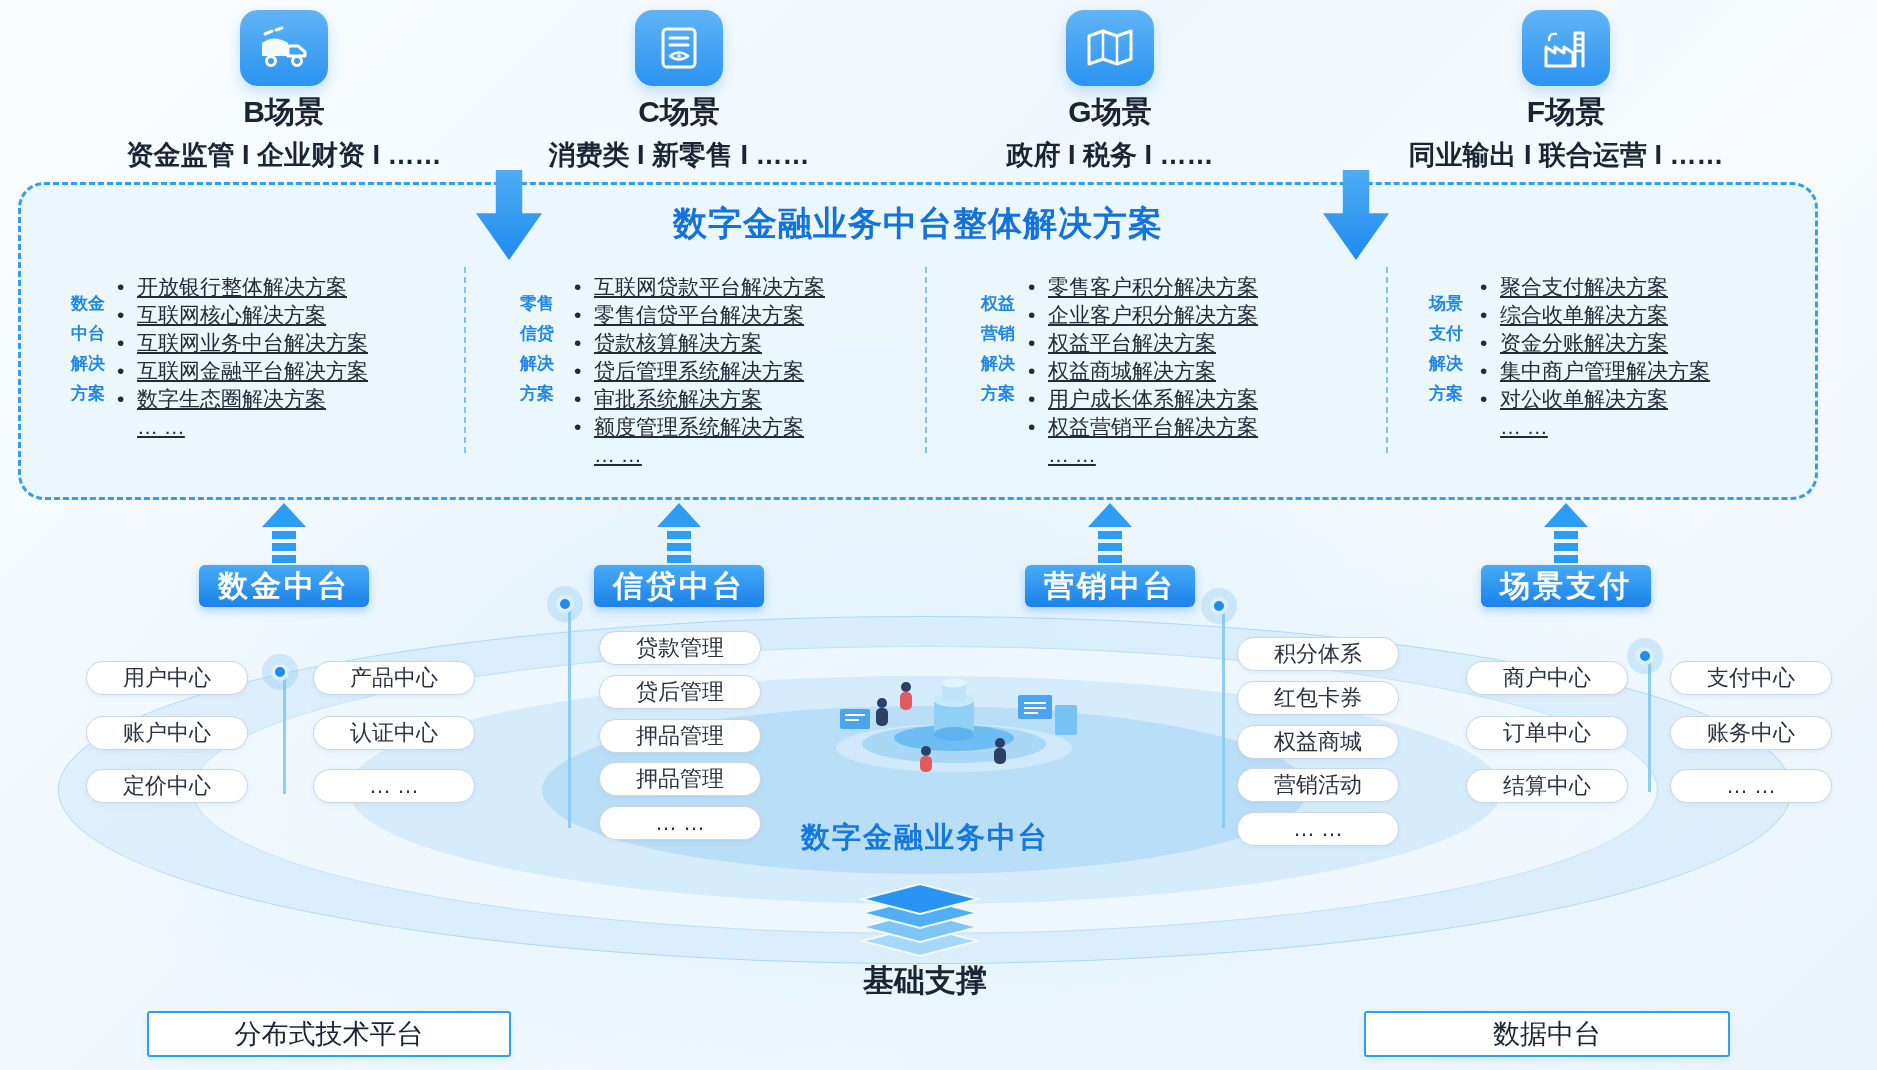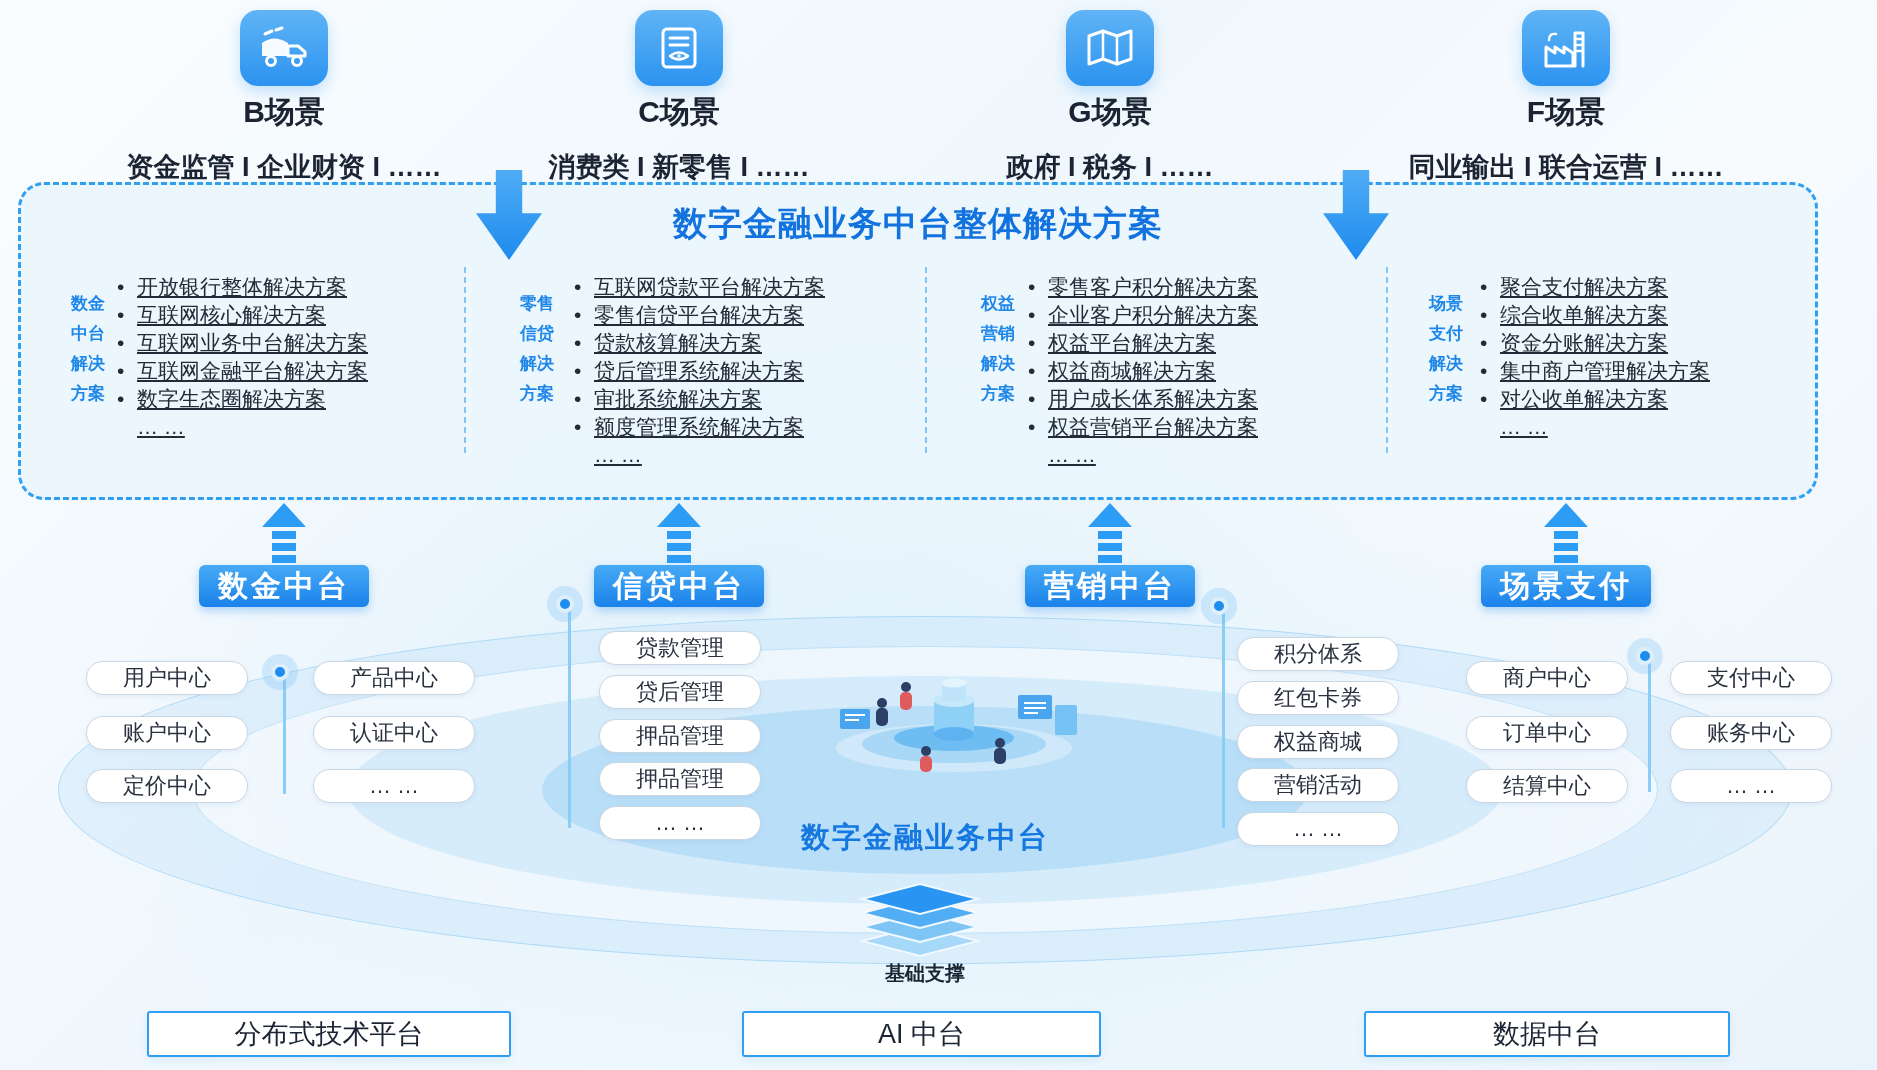--- a/index.html
+++ b/index.html
@@ -12,21 +12,21 @@
   }
 
   
   .scenario { position:absolute; top:10px; width:480px; text-align:center; }
   .s0{left:44px} .s1{left:439px} .s2{left:870px} .s3{left:1326px}
   .scenario-icon { width:88px; height:76px; margin:0 auto; border-radius:18px;
     background:linear-gradient(180deg,#60b4f6,#2b93f0);
     display:flex; align-items:center; justify-content:center;
     box-shadow:0 6px 14px rgba(43,147,240,0.25); }
   .scenario-title { margin-top:6px; font-size:30px; font-weight:700; color:#1b2433; }
-  .scenario-subtitle { margin-top:16px; font-size:27px; font-weight:600; color:#1b2433; }
+  .scenario-subtitle { margin-top:4px; font-size:27px; font-weight:600; color:#1b2433; }
 
   
   .down-arrow { position:absolute; top:170px; width:66px; height:90px;
     background:linear-gradient(180deg,#4facf5,#1e8bee);
     clip-path:polygon(30% 0,70% 0,70% 48%,100% 48%,50% 100%,0 48%,30% 48%); z-index:6; }
   .a0{left:476px} .a1{left:1323px}
 
   
   .panel { position:absolute; left:18px; top:182px; width:1800px; height:318px;
     border:3px dashed #2f9ff2; border-radius:26px; background:rgba(234,246,253,0.85); z-index:2; }
@@ -81,21 +81,21 @@
     font-size:22px; color:#2a3240; z-index:2; box-shadow:0 2px 5px rgba(120,160,200,0.12); }
 
   
   .center-art { position:absolute; left:822px; top:645px; z-index:2; }
   .center-label { position:absolute; left:758px; top:818px; width:334px; text-align:center;
     font-size:29px; font-weight:800; color:#1577e0; letter-spacing:2px; z-index:3; }
 
   
   .stack-icon { position:absolute; left:853px; top:880px; z-index:2; }
   .foundation-label { position:absolute; left:818px; top:960px; width:214px; text-align:center;
-    font-size:20px; font-weight:700; color:#1b2433; }
+    font-size:31px; font-weight:700; color:#1b2433; }
   .base-box { position:absolute; top:1011px; height:46px; background:#ffffff; border:2px solid #2f9ff2;
     border-radius:3px; display:flex; align-items:center; justify-content:center;
     font-size:27px; font-weight:400; color:#1b2433; box-shadow:0 3px 8px rgba(47,159,242,0.12); }
   .bb0{left:147px;width:364px} .bb1{left:742px;width:359px} .bb2{left:1364px;width:366px}
 </style>
 </head>
 <body>
 
 <div class="canvas">
 
@@ -338,16 +338,15 @@
         <polygon points="67,46 125,61 67,76 9,61" fill="#a6d9f9"></polygon>
         <polygon points="67,32 125,47 67,62 9,47" fill="#7ec5f6"></polygon>
         <polygon points="67,18 125,33 67,48 9,33" fill="#51adf4"></polygon>
         <polygon points="67,4 125,19 67,34 9,19" fill="#2795f1"></polygon>
       </g>
     </svg>
   </div>
   <div class="foundation-label">基础支撑</div>
 
   <div class="base-box bb0">分布式技术平台</div>
-  <div class="base-box bb1">AI 中台</div>
   <div class="base-box bb2">数据中台</div>
 
 </div>
 
 </body></html>

